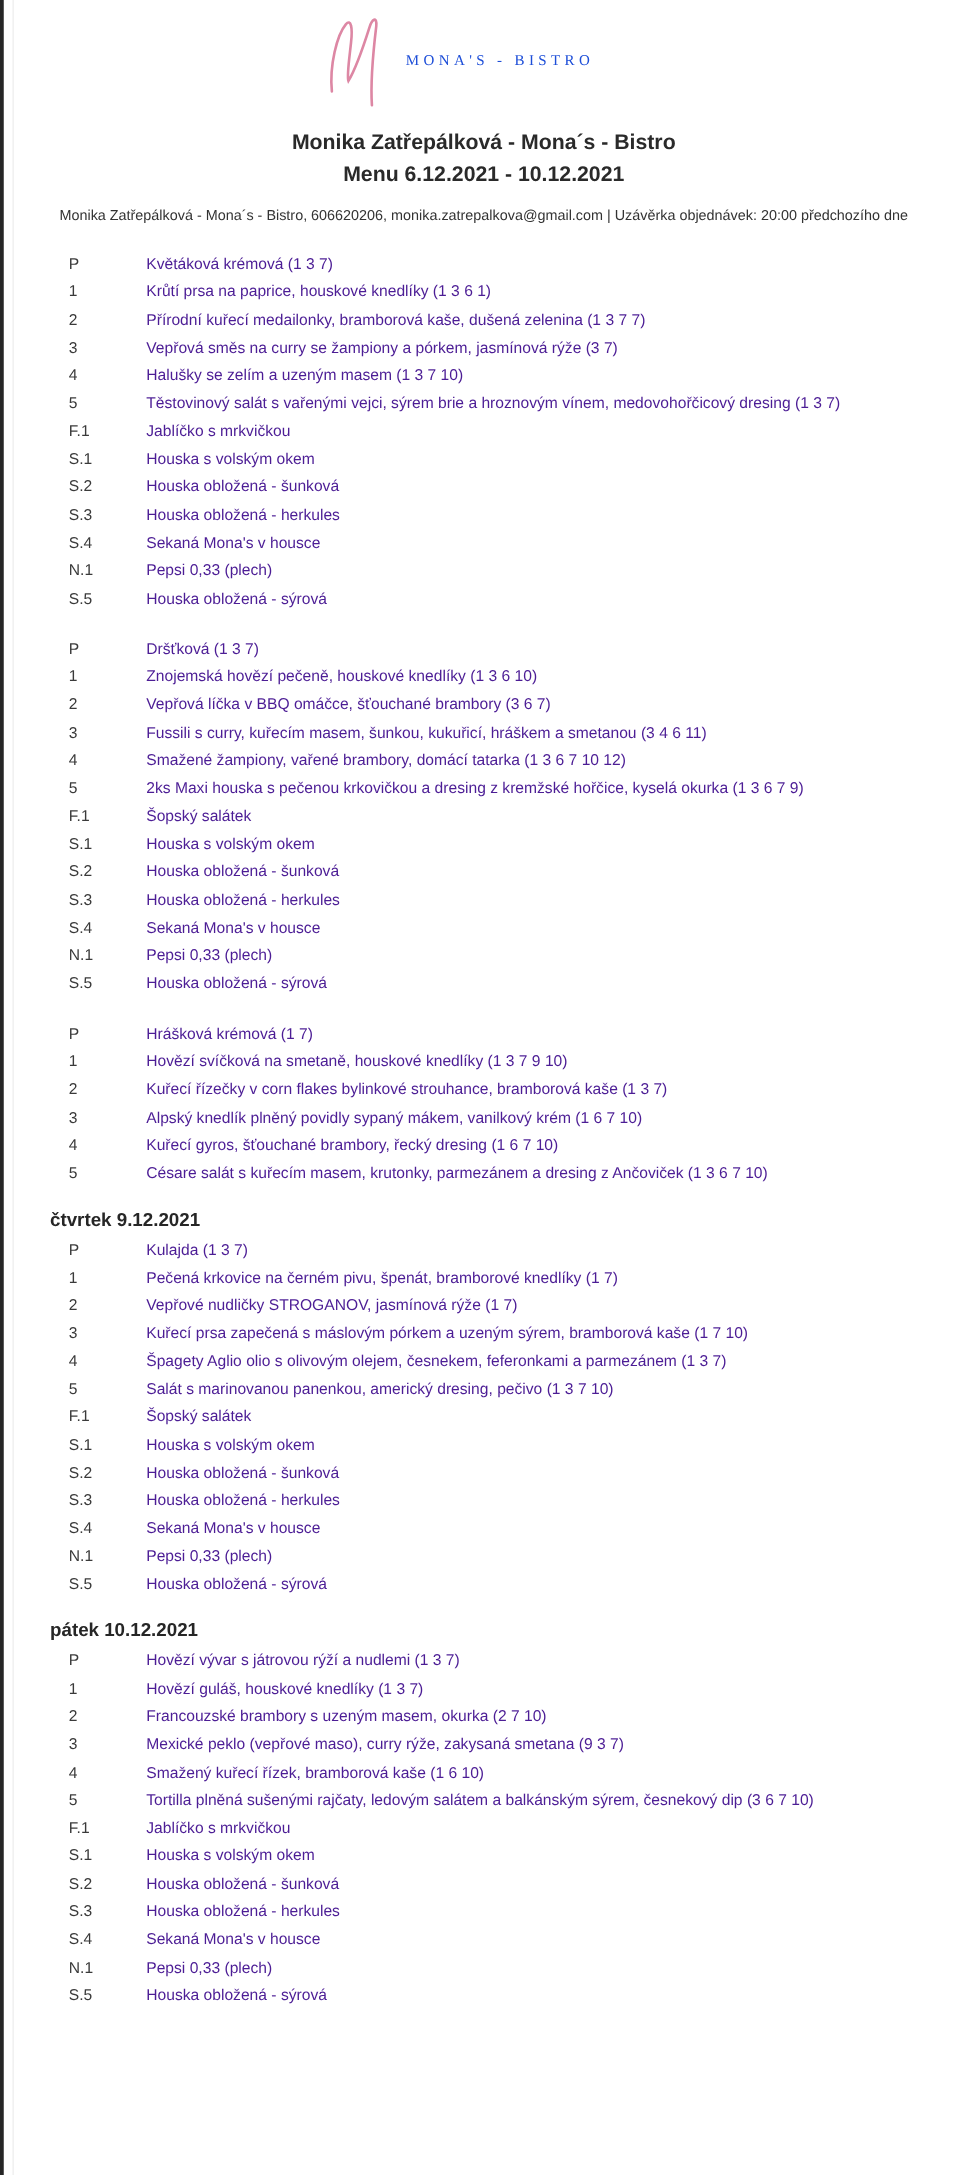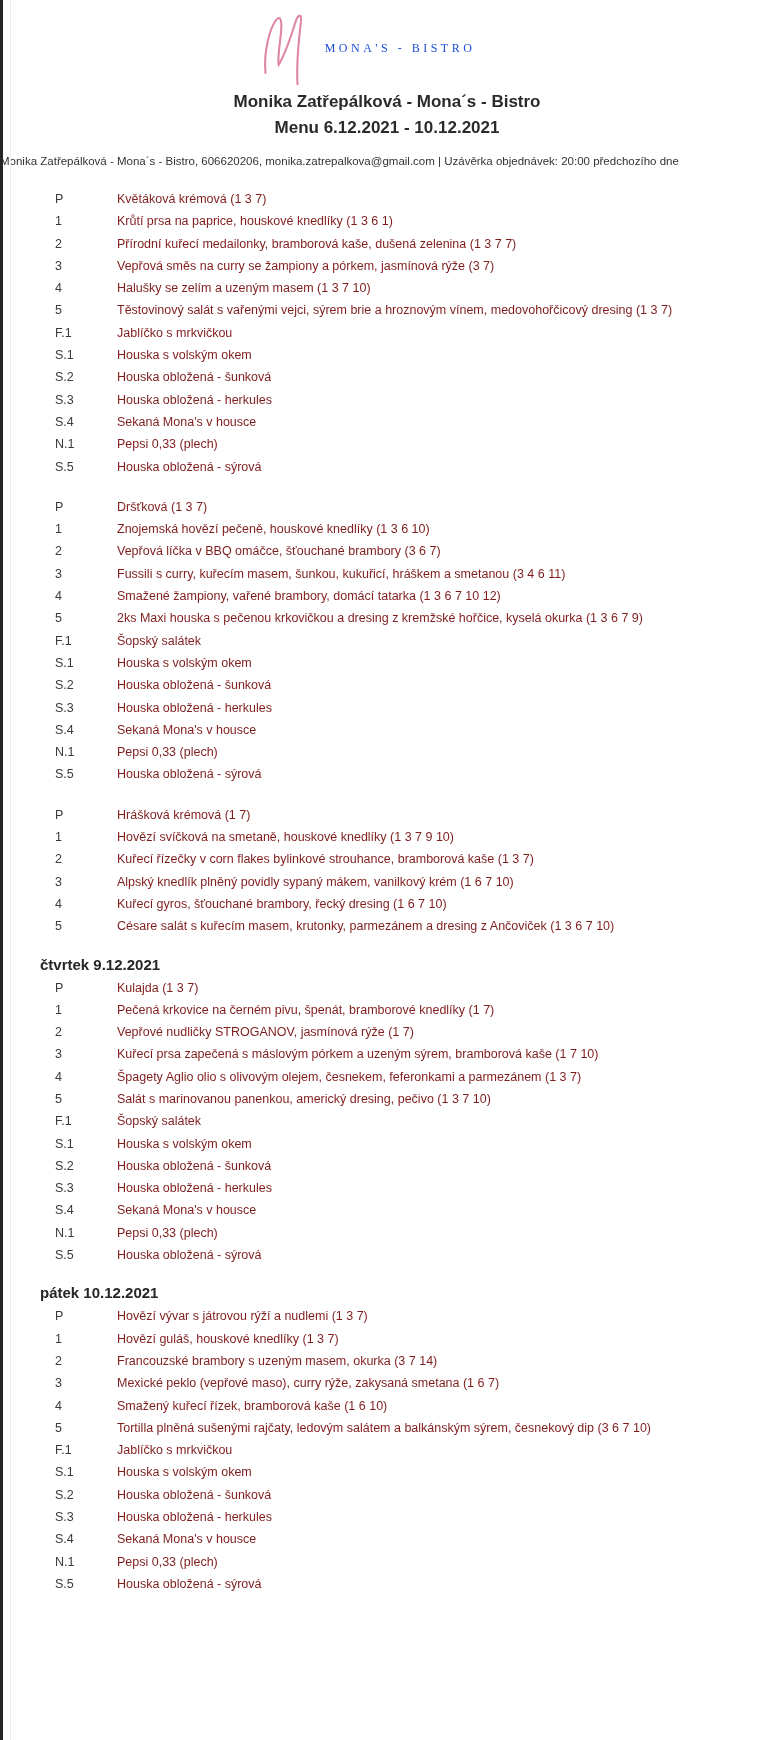--- a/index.html
+++ b/index.html
@@ -23,42 +23,42 @@
   .logo-m { display: block; }
   .brand {
     font-family: "Liberation Serif", serif;
     font-size: 12px; letter-spacing: 3.5px; color: #1d4ed8;
     white-space: nowrap;
   }
 
   .title, .subtitle {
     text-align: center; font-weight: bold; font-size: 17px; color: #2a2a2a;
   }
-  .title { margin-top: 4px; }
+  .title { margin-top: 16px; }
   .subtitle { margin-top: 6px; }
 
   .contact {
-    text-align: left; font-size: 11.5px; color: #333333;
+    text-align: center; font-size: 11.5px; color: #333333;
     margin-top: 17px; white-space: nowrap;
   }
 
   .menu { margin-top: 2px; }
   .day-section { margin-top: 18px; }
   .menu > .day-section:first-child { margin-top: 21px; }
   .day-title {
     font-size: 15px; font-weight: bold; color: #262626;
     margin: 0 0 4px 40px;
   }
   .menu-row {
     display: grid; grid-template-columns: 62px 1fr;
     margin-left: 55px; margin-right: 20px;
     line-height: 22.3px; font-size: 12.5px;
   }
   .item-code { color: #3a3a3a; }
-  .item-text { color: #7f1d1d; }
+  .item-text { color: #4c1d95; }
 </style>
 </head>
 <body>
 
 <div class="edge-dark"></div>
 <div class="edge-light"></div>
 
 <div class="page">
 
   <div class="logo-row">
@@ -268,25 +268,25 @@
         <div class="menu-row">
           <span class="item-code">P</span>
           <span class="item-text">Hovězí vývar s játrovou rýží a nudlemi (1 3 7)</span>
         </div>
         <div class="menu-row">
           <span class="item-code">1</span>
           <span class="item-text">Hovězí guláš, houskové knedlíky (1 3 7)</span>
         </div>
         <div class="menu-row">
           <span class="item-code">2</span>
-          <span class="item-text">Francouzské brambory s uzeným masem, okurka (3 7 14)</span>
-        </div>
-        <div class="menu-row">
-          <span class="item-code">3</span>
-          <span class="item-text">Mexické peklo (vepřové maso), curry rýže, zakysaná smetana (1 6 7)</span>
+          <span class="item-text">Francouzské brambory s uzeným masem, okurka (2 7 10)</span>
+        </div>
+        <div class="menu-row">
+          <span class="item-code">3</span>
+          <span class="item-text">Mexické peklo (vepřové maso), curry rýže, zakysaná smetana (9 3 7)</span>
         </div>
         <div class="menu-row">
           <span class="item-code">4</span>
           <span class="item-text">Smažený kuřecí řízek, bramborová kaše (1 6 10)</span>
         </div>
         <div class="menu-row">
           <span class="item-code">5</span>
           <span class="item-text">Tortilla plněná sušenými rajčaty, ledovým salátem a balkánským sýrem, česnekový dip (3 6 7 10)</span>
         </div>
         <div class="menu-row">

